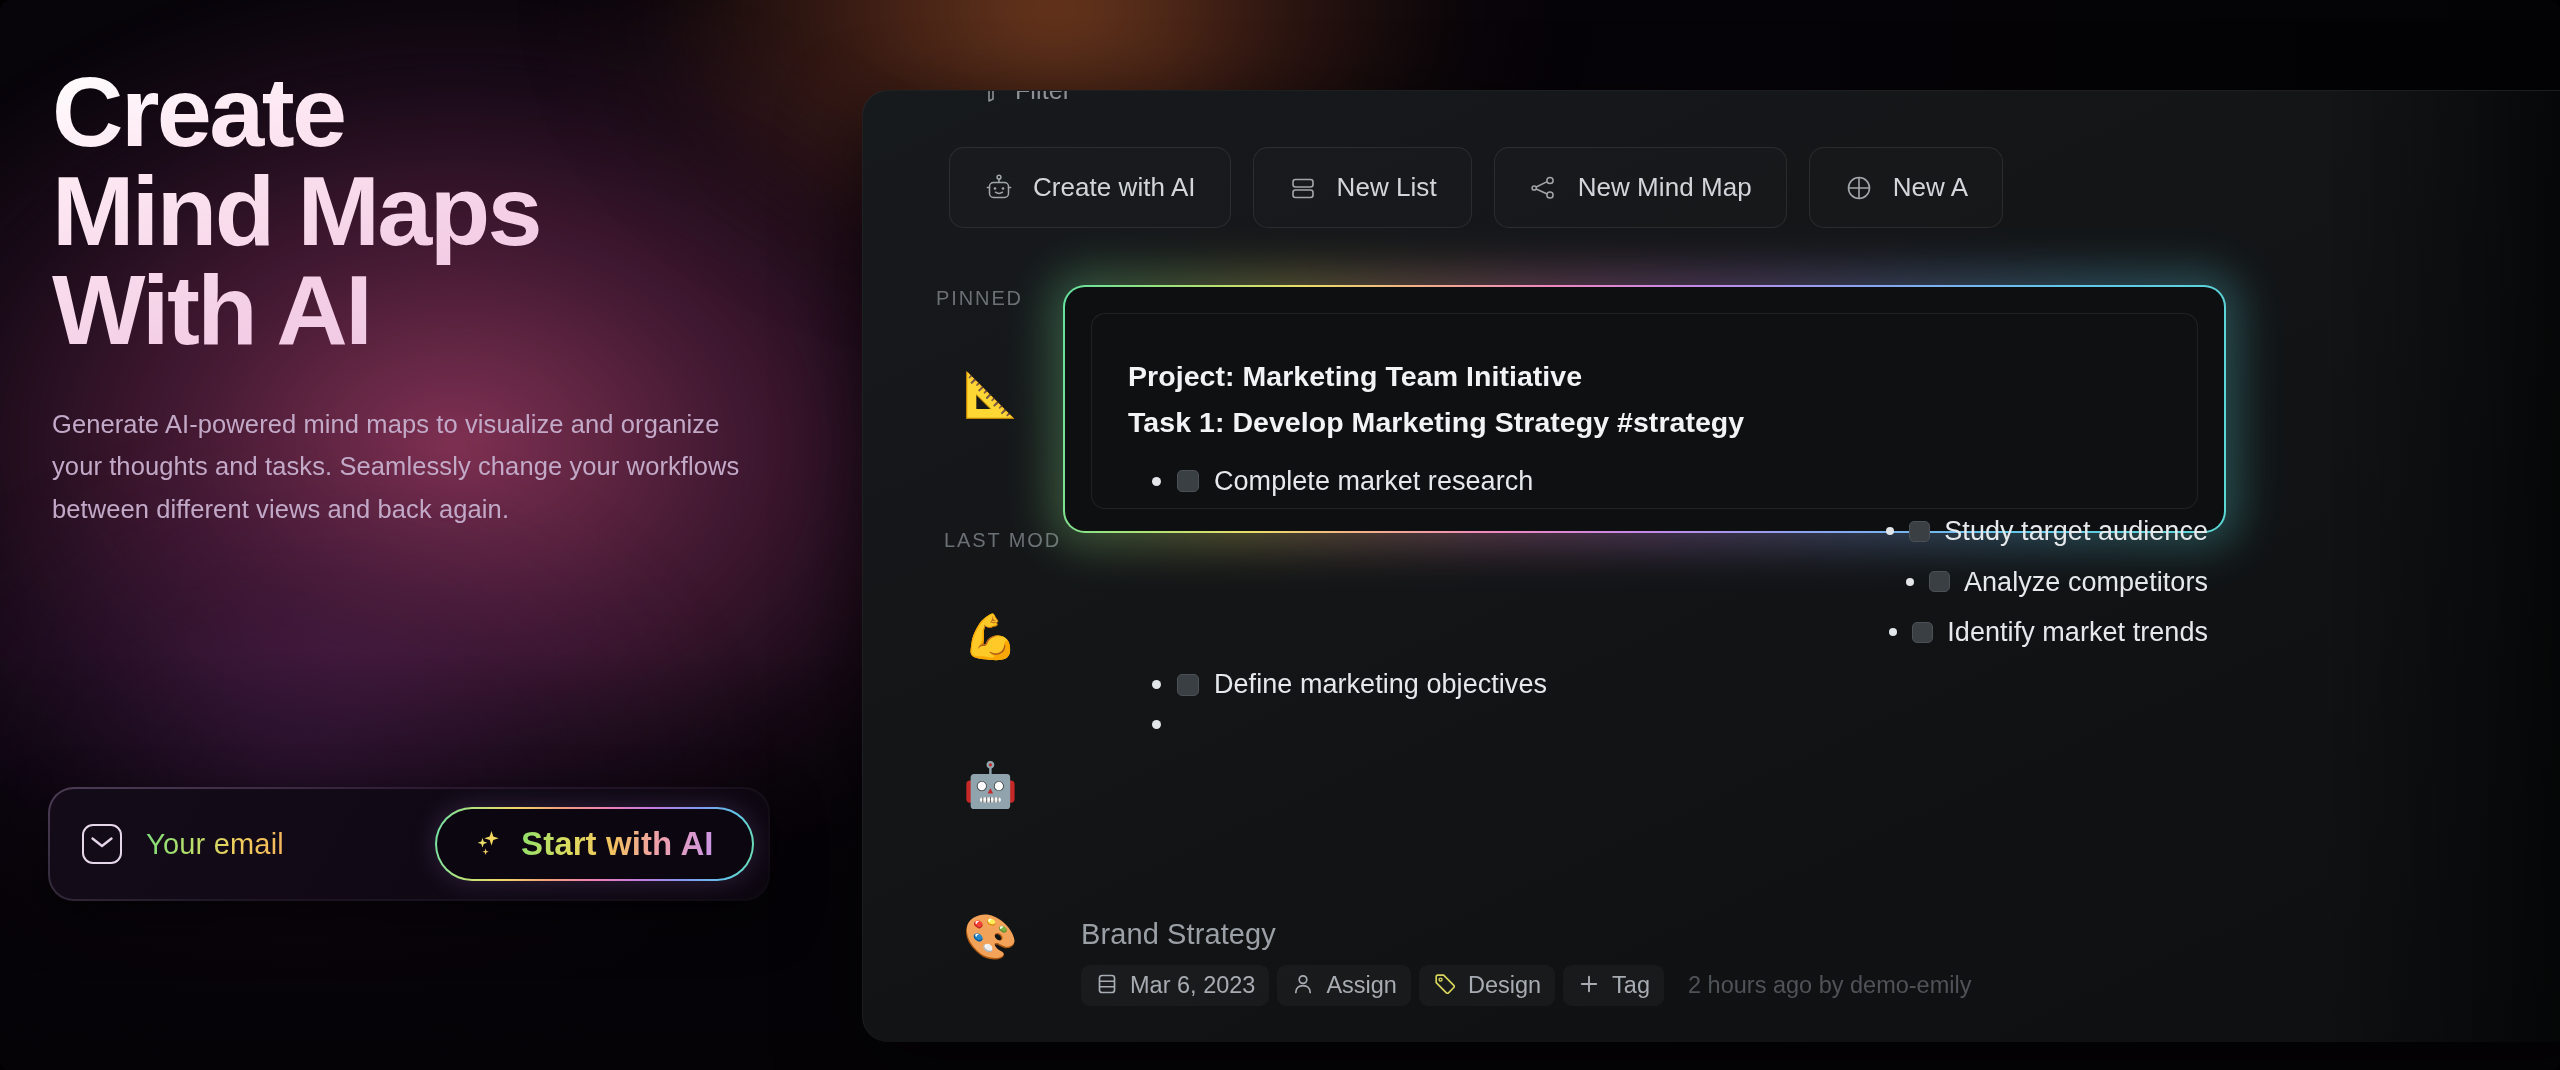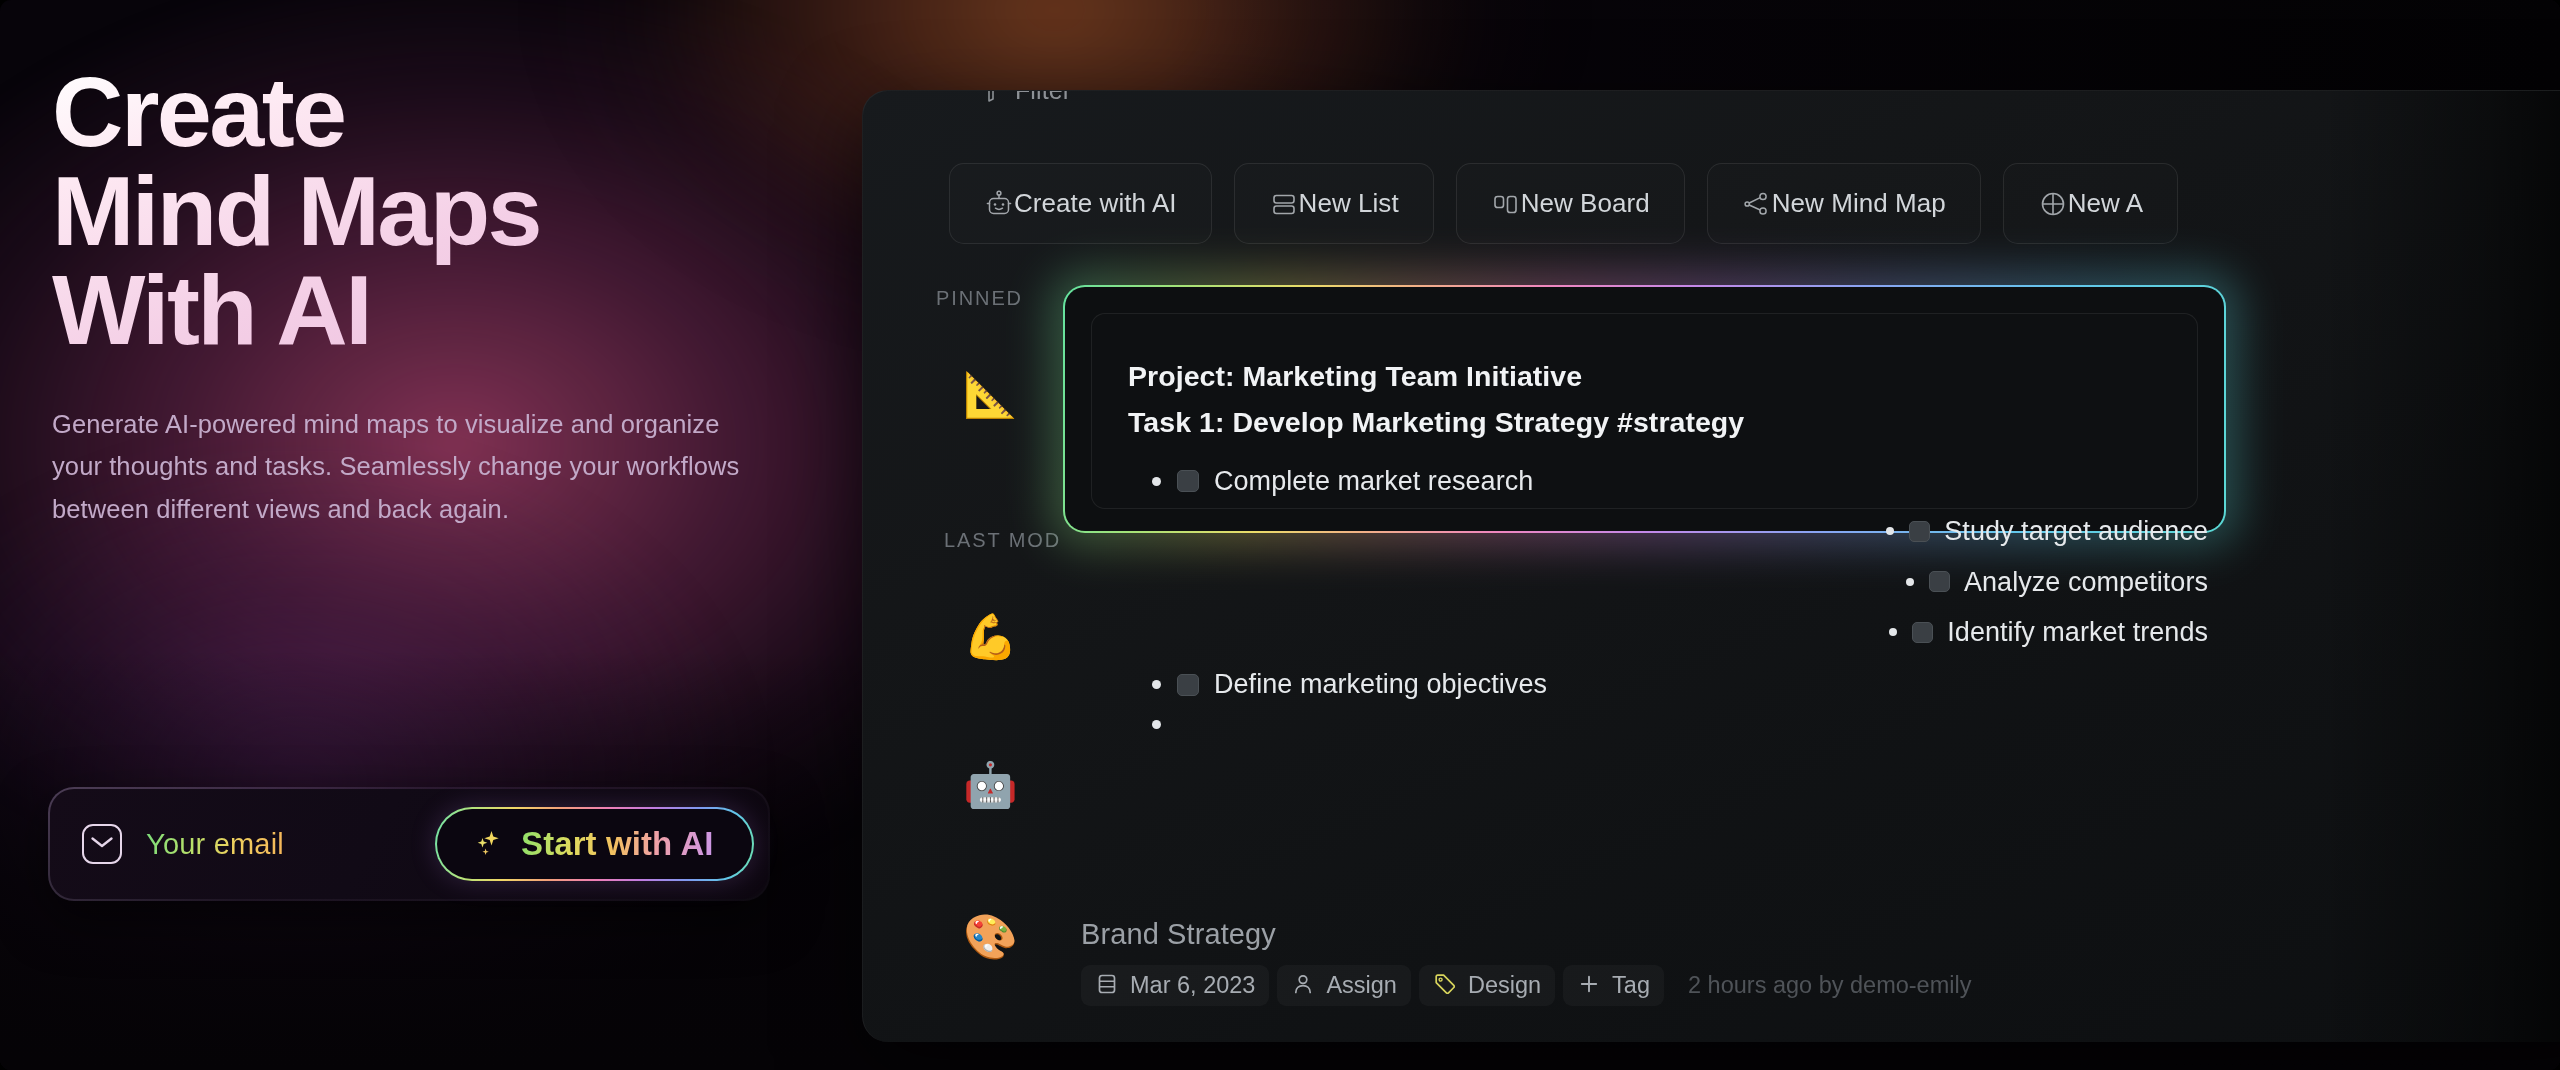--- a/index.html
+++ b/index.html
@@ -203,27 +203,27 @@
     display: flex;
     gap: 22px;
   }
   .tb-btn {
     height: 81px;
     border: 1px solid rgba(255,255,255,0.085);
     border-radius: 15px;
     background: rgba(255,255,255,0.013);
     display: flex;
     align-items: center;
+    gap: 19px;
     padding: 0 34px;
     color: #d2d6da;
     font-size: 26px;
     letter-spacing: 0.05px;
     white-space: nowrap;
     flex: none;
-    margin-top: 16px;
   }
   .tb-btn .ic { flex: none; display: block; opacity: 0.78; }
 
   
   .sec-label {
     position: absolute;
     color: #6b7076;
     font-size: 20px;
     letter-spacing: 1.9px;
     font-weight: 400;
@@ -449,27 +449,20 @@
       </div>
 
       <div class="tb-btn">
         <svg class="ic" width="30" height="30" viewBox="0 0 30 30" fill="none">
           <rect x="5" y="6.5" width="20" height="7.5" rx="2.4" stroke="#c9ced3" stroke-width="1.6"></rect>
           <rect x="5" y="17" width="20" height="7.5" rx="2.4" stroke="#c9ced3" stroke-width="1.6"></rect>
         </svg>
         <span>New List</span>
       </div>
 
-      <div class="tb-btn">
-        <svg class="ic" width="30" height="30" viewBox="0 0 30 30" fill="none">
-          <rect x="4" y="7.5" width="8.5" height="11" rx="2.6" stroke="#c9ced3" stroke-width="1.6"></rect>
-          <rect x="16.5" y="7.5" width="8.5" height="16" rx="2.6" stroke="#c9ced3" stroke-width="1.6"></rect>
-        </svg>
-        <span>New Board</span>
-      </div>
 
       <div class="tb-btn">
         <svg class="ic" width="30" height="30" viewBox="0 0 30 30" fill="none">
           <circle cx="5.2" cy="15" r="2.1" stroke="#c9ced3" stroke-width="1.5"></circle>
           <circle cx="21" cy="7.5" r="3.1" stroke="#c9ced3" stroke-width="1.5"></circle>
           <circle cx="21" cy="22" r="3.1" stroke="#c9ced3" stroke-width="1.5"></circle>
           <path d="M7.2 14 L18.2 8.6 M7.2 16 L18.2 21" stroke="#c9ced3" stroke-width="1.5"></path>
         </svg>
         <span>New Mind Map</span>
       </div>

